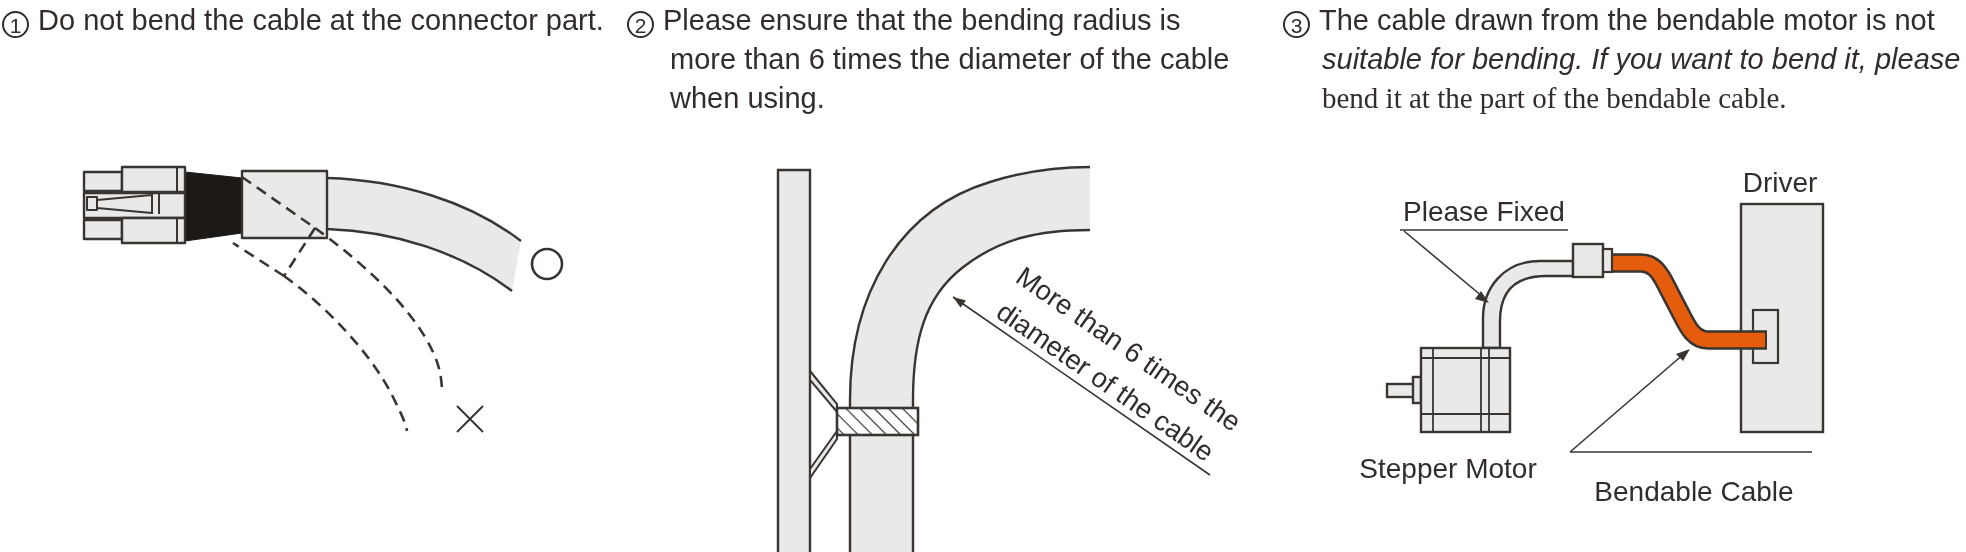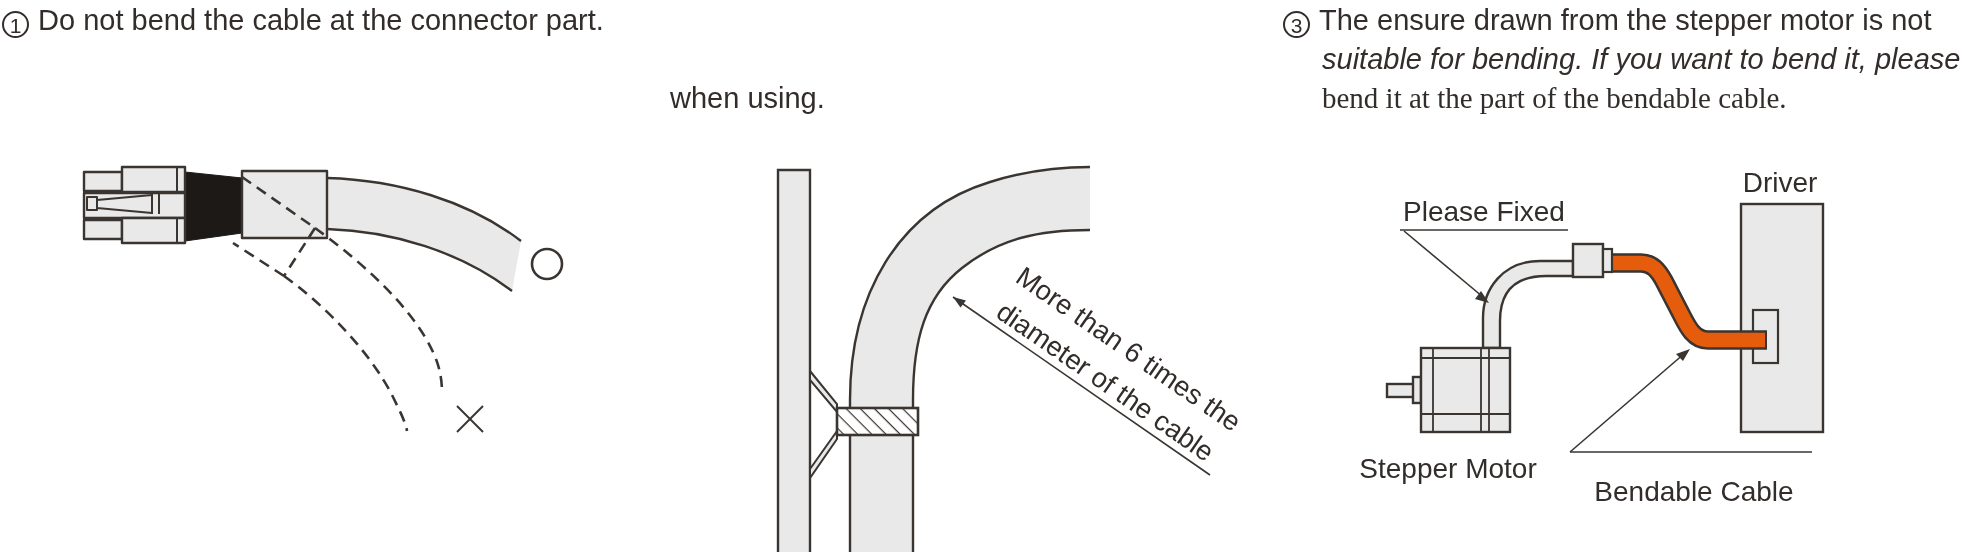--- a/index.html
+++ b/index.html
@@ -39,24 +39,28 @@
 </style>
 </head>
 <body>
 
 <div id="stage">
 
   <div class="heading-line" style="left:2px;top:4px;">
     <span class="circ-num">1</span><span>Do not bend the cable at the connector part.</span>
   </div>
 
+  <div class="heading-line" style="left:627px;top:4px;">
+    <span class="circ-num">2</span><span>Please ensure that the bending radius is</span>
+  </div>
+  <div class="heading-line" style="left:670px;top:43px;">more than 6 times the diameter of the cable</div>
   <div class="heading-line" style="left:670px;top:82px;text-align:center;">when using.</div>
 
   <div class="heading-line" style="left:1283px;top:4px;">
-    <span class="circ-num">3</span><span>The ensure drawn from the stepper motor is not</span>
+    <span class="circ-num">3</span><span>The cable drawn from the bendable motor is not</span>
   </div>
   <div class="heading-line" style="left:1322px;top:43px;font-style:italic;">suitable for bending. If you want to bend it, please</div>
   <div class="heading-line" style="left:1322px;top:82px;font-family:Liberation Serif, serif;">bend it at the part of the bendable cable.</div>
 
   <svg width="1966" height="552" viewBox="0 0 1966 552">
     <defs>
       <pattern id="hatch" patternUnits="userSpaceOnUse" width="10" height="10" patternTransform="rotate(45)">
         <line x1="0" y1="0" x2="10" y2="0" stroke="#3a3531" stroke-width="2.4"></line>
       </pattern>
     </defs>

